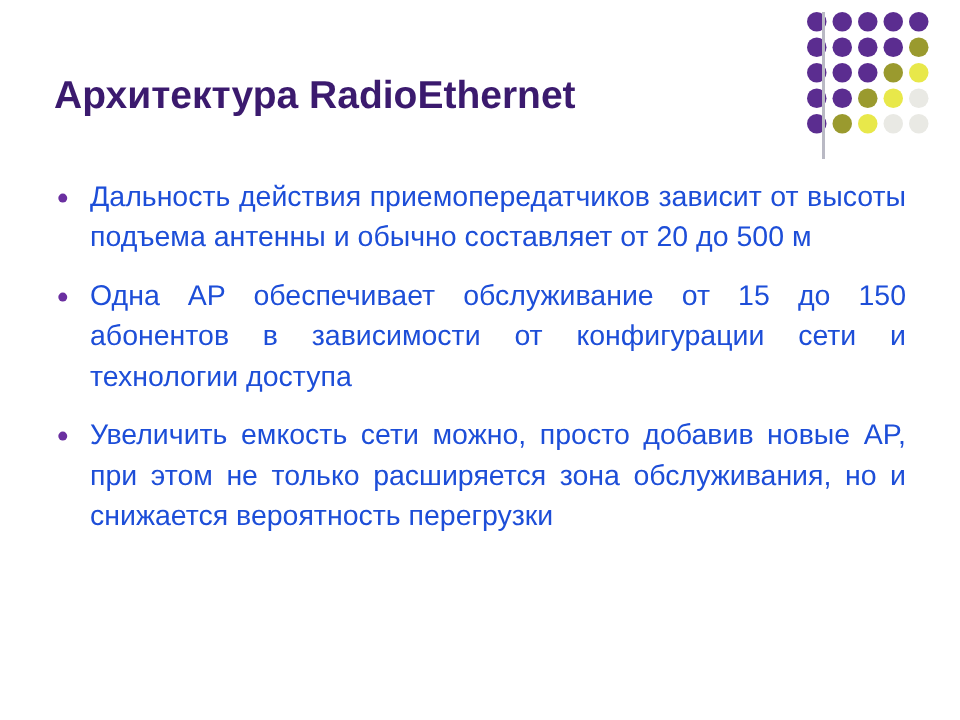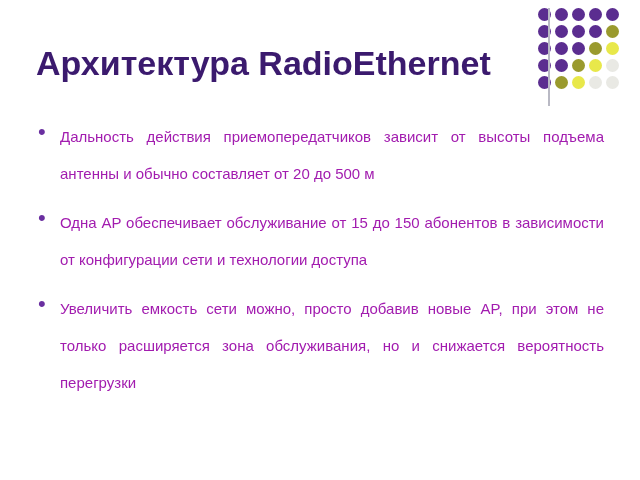--- a/index.html
+++ b/index.html
@@ -40,21 +40,21 @@
     width: 2px;
     height: 98px;
     background: #b9b9c4;
   }
   
   .title {
     position: absolute;
     left: 36px;
     top: 46px;
     width: 520px;
-    font-size: 34px;
+    font-size: 26px;
     font-weight: bold;
     color: #3b1a6e;
     letter-spacing: 0px;
     line-height: 34px;
   }
   
   .body {
     position: absolute;
     left: 34px;
     top: 118px;
@@ -70,23 +70,23 @@
     width: 26px;
     color: #6a2fa0;
     font-size: 22px;
     line-height: 27px;
     text-align: left;
     padding-left: 4px;
     box-sizing: border-box;
   }
   .bullet-text {
     flex: 1 1 auto;
-    font-size: 15px;
-    line-height: 37px;
-    color: #a21caf;
+    font-size: 19px;
+    line-height: 27px;
+    color: #1d4ed8;
     text-align: justify;
     text-justify: inter-word;
   }
   .bullet-text:last-line {
     text-align: left;
   }
 </style>
 </head>
 <body>
 

